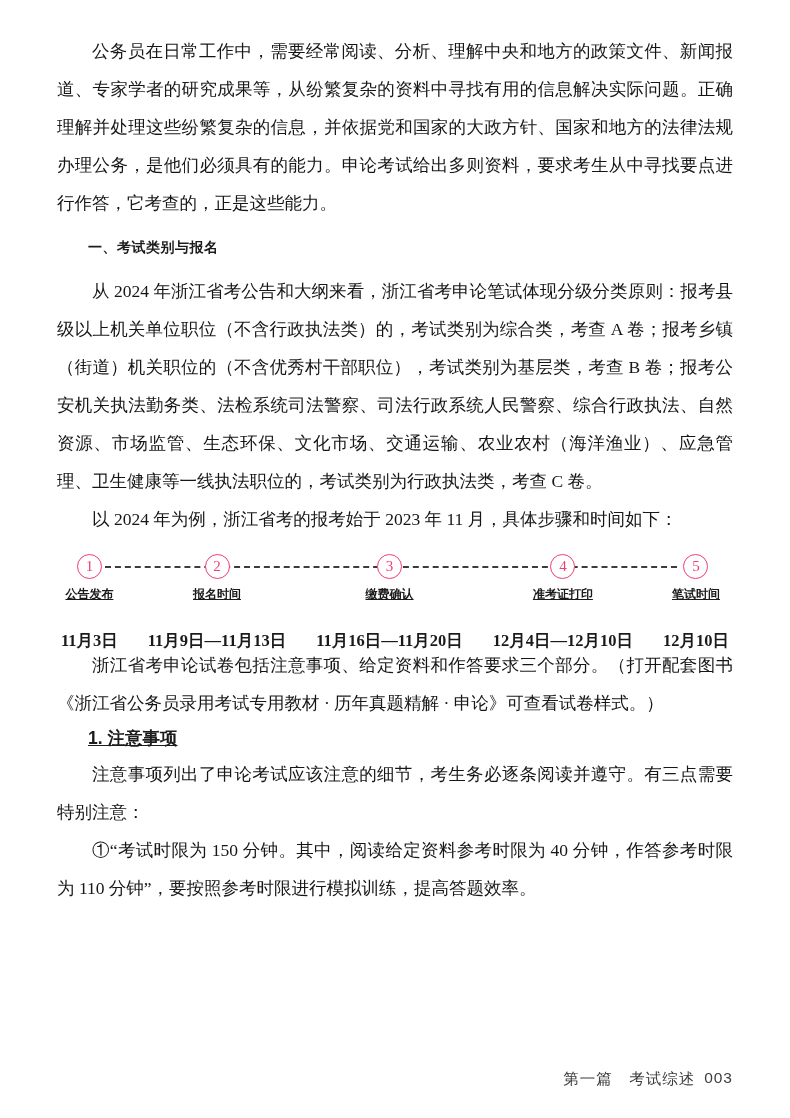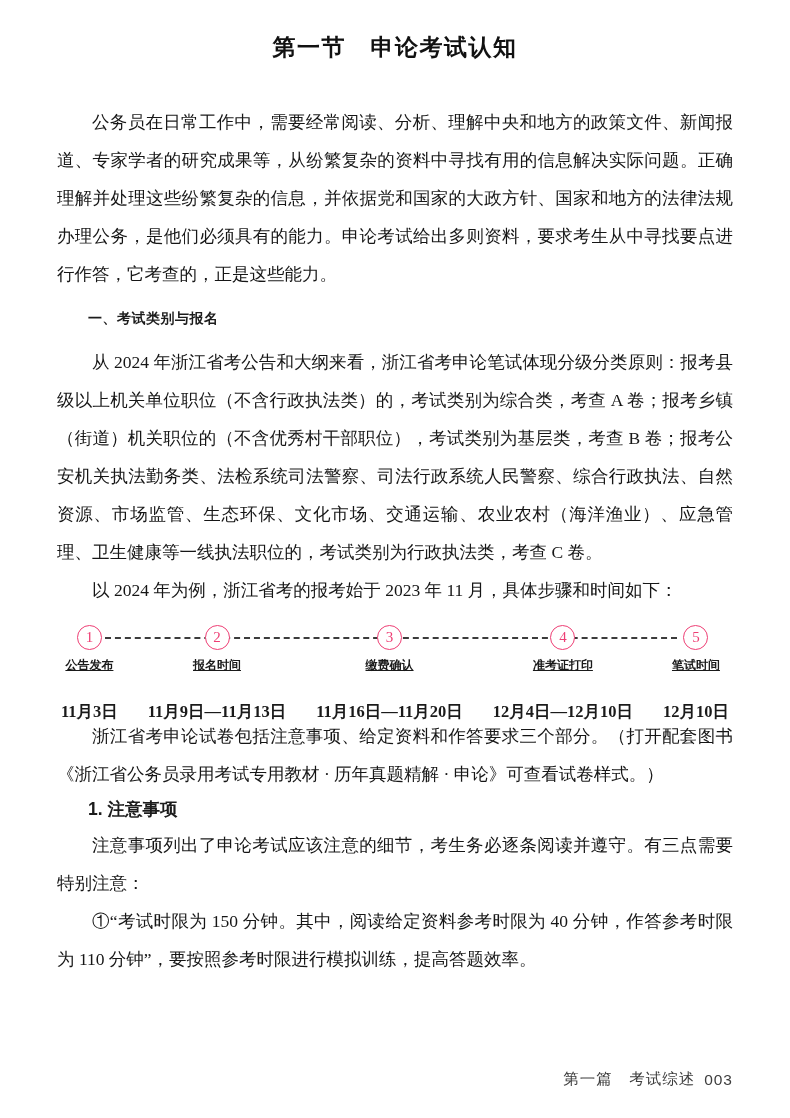--- a/index.html
+++ b/index.html
@@ -40,20 +40,21 @@
     padding-left: 31px;
     letter-spacing: 0.5px;
   }
   h3.sub-heading {
     font-family: "Liberation Sans", "DejaVu Sans", sans-serif;
     font-size: 17.5px;
     font-weight: 700;
     color: #1c1c1c;
     line-height: 33px;
     padding-left: 31px;
+    text-decoration: underline;
   }
   .timeline {
     position: relative;
     margin: 16px 4px 6px 4px;
     height: 86px;
   }
   .tl-line {
     position: absolute;
     top: 12px;
     left: 44px;
@@ -102,31 +103,30 @@
     margin-top: 20px;
   }
   .page-footer {
     position: absolute;
     right: 57px;
     bottom: 28px;
     font-family: "Liberation Sans", "DejaVu Sans", sans-serif;
     font-size: 15.5px;
     color: #3d3d3d;
     display: flex;
-    align-items: center;
+    align-items: flex-start;
   }
   .footer-chapter { letter-spacing: 1px; }
   .footer-pagenum { margin-left: 9px; letter-spacing: 1px; }
 </style>
 </head>
 <body>
 
 <div class="page" style="--accent: #ee3e74;">
 
-  <h1 class="page-title">第一节　申论考试认知</h1>
 
   <p class="body-p">公务员在日常工作中，需要经常阅读、分析、理解中央和地方的政策文件、新闻报道、专家学者的研究成果等，从纷繁复杂的资料中寻找有用的信息解决实际问题。正确理解并处理这些纷繁复杂的信息，并依据党和国家的大政方针、国家和地方的法律法规办理公务，是他们必须具有的能力。申论考试给出多则资料，要求考生从中寻找要点进行作答，它考查的，正是这些能力。</p>
 
   <h2 class="sec-heading">一、考试类别与报名</h2>
 
   <p class="body-p">从 2024 年浙江省考公告和大纲来看，浙江省考申论笔试体现分级分类原则：报考县级以上机关单位职位（不含行政执法类）的，考试类别为综合类，考查 A 卷；报考乡镇（街道）机关职位的（不含优秀村干部职位），考试类别为基层类，考查 B 卷；报考公安机关执法勤务类、法检系统司法警察、司法行政系统人民警察、综合行政执法、自然资源、市场监管、生态环保、文化市场、交通运输、农业农村（海洋渔业）、应急管理、卫生健康等一线执法职位的，考试类别为行政执法类，考查 C 卷。</p>
   <p class="body-p">以 2024 年为例，浙江省考的报考始于 2023 年 11 月，具体步骤和时间如下：</p>
 
   <div class="timeline">
     <div class="tl-line"></div>

